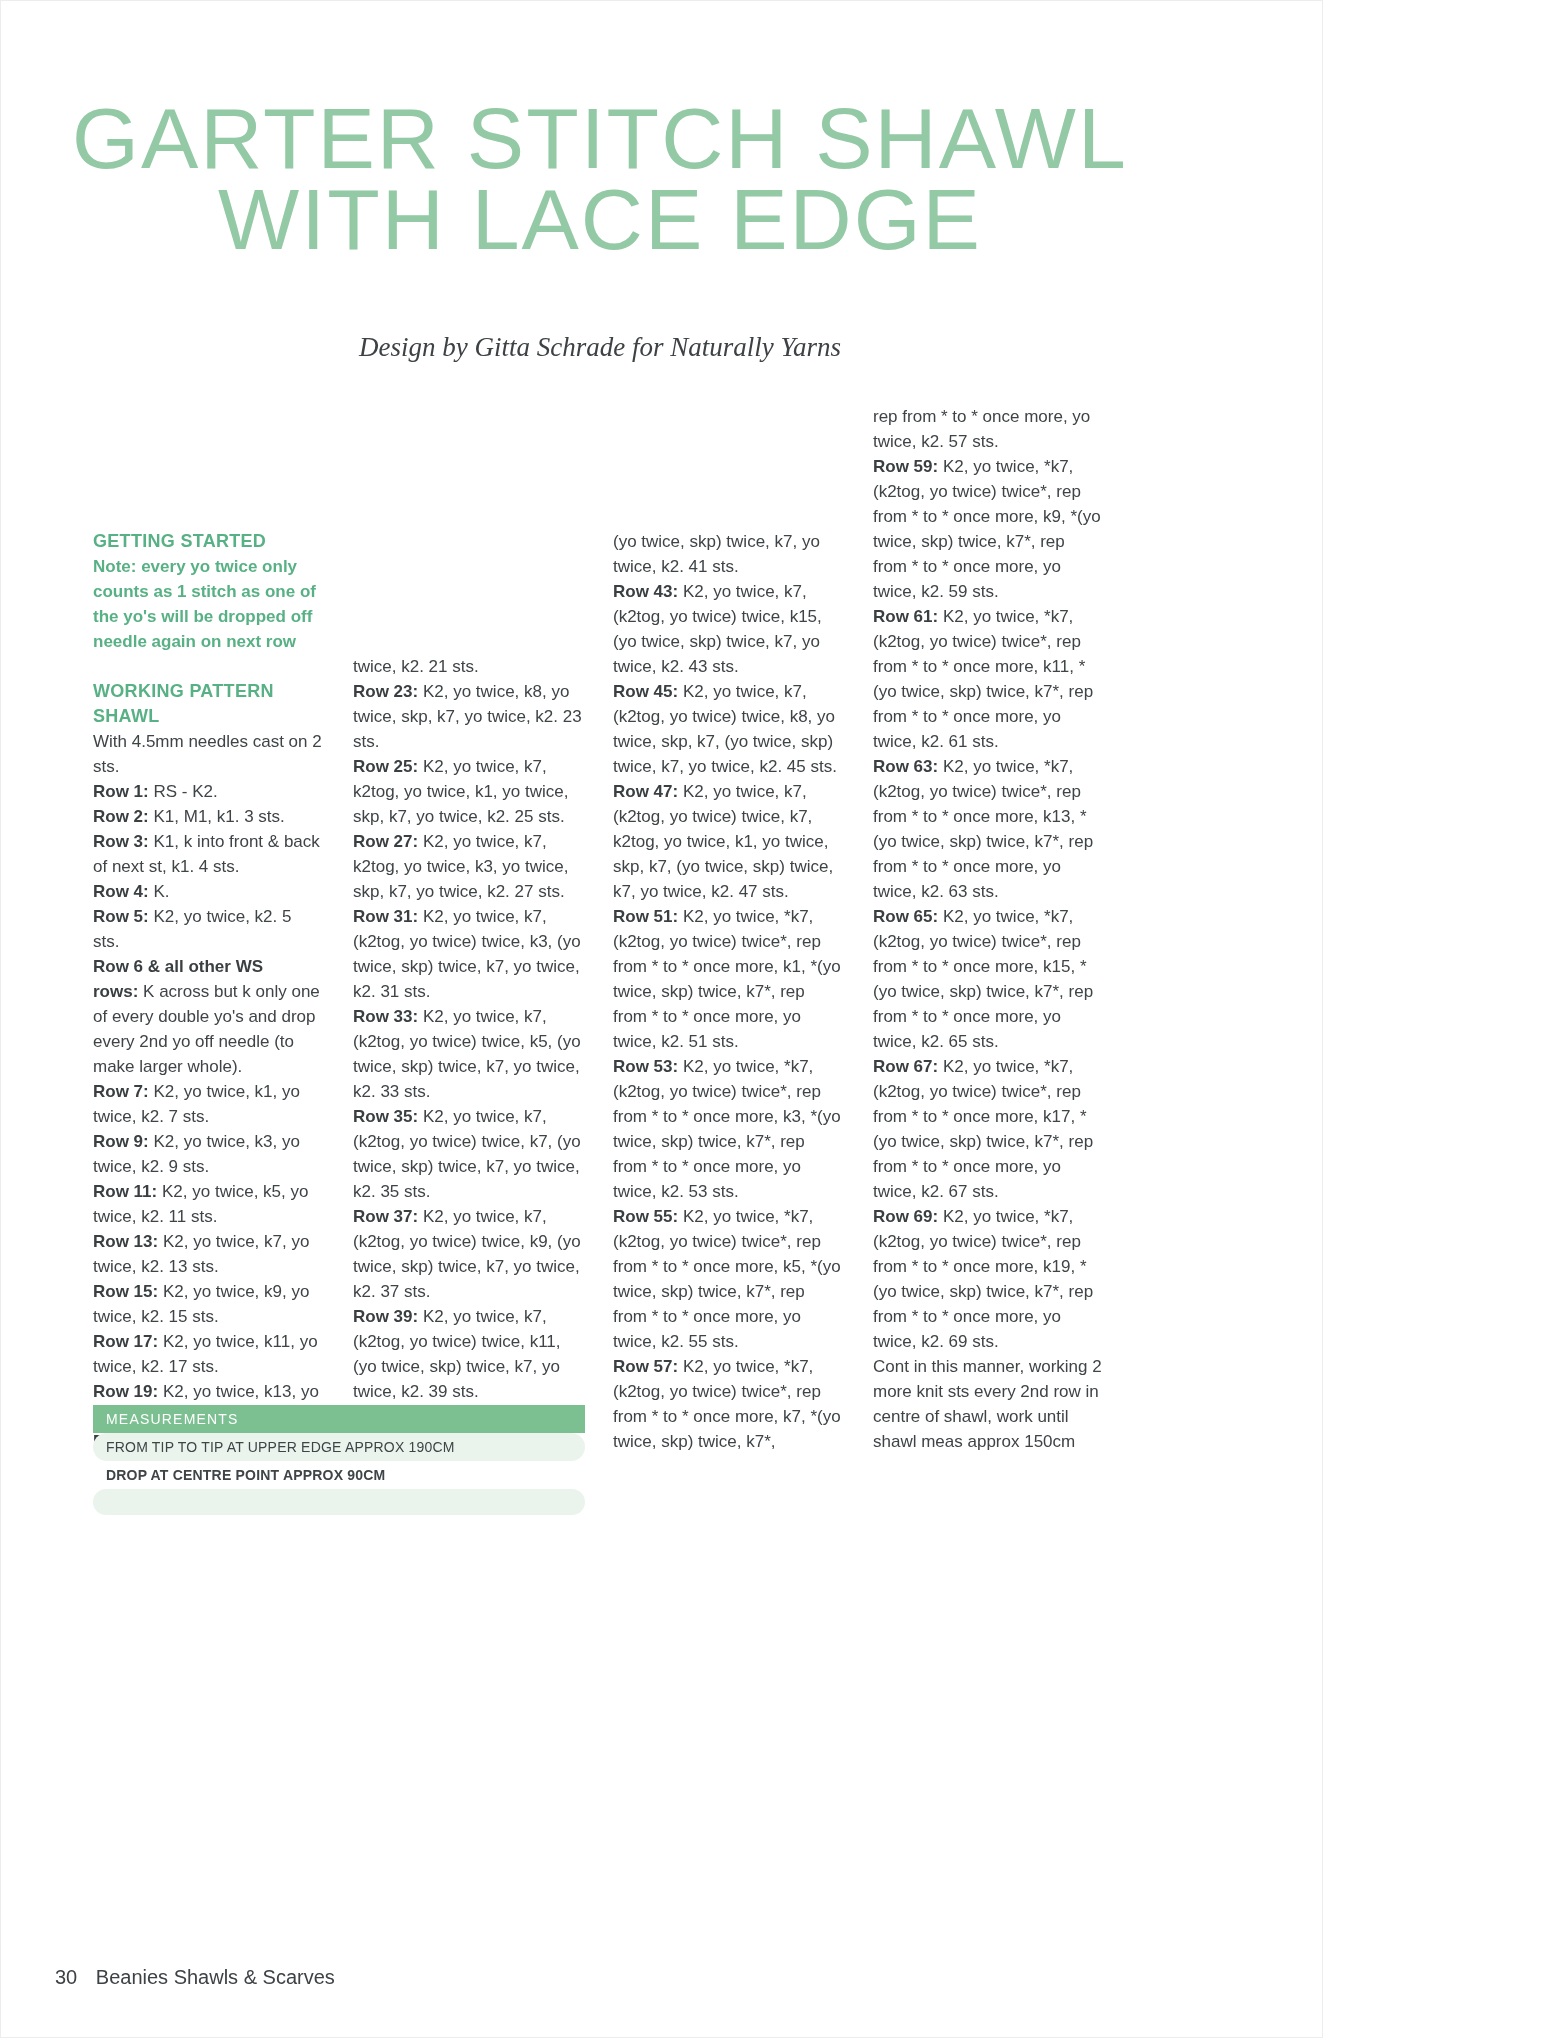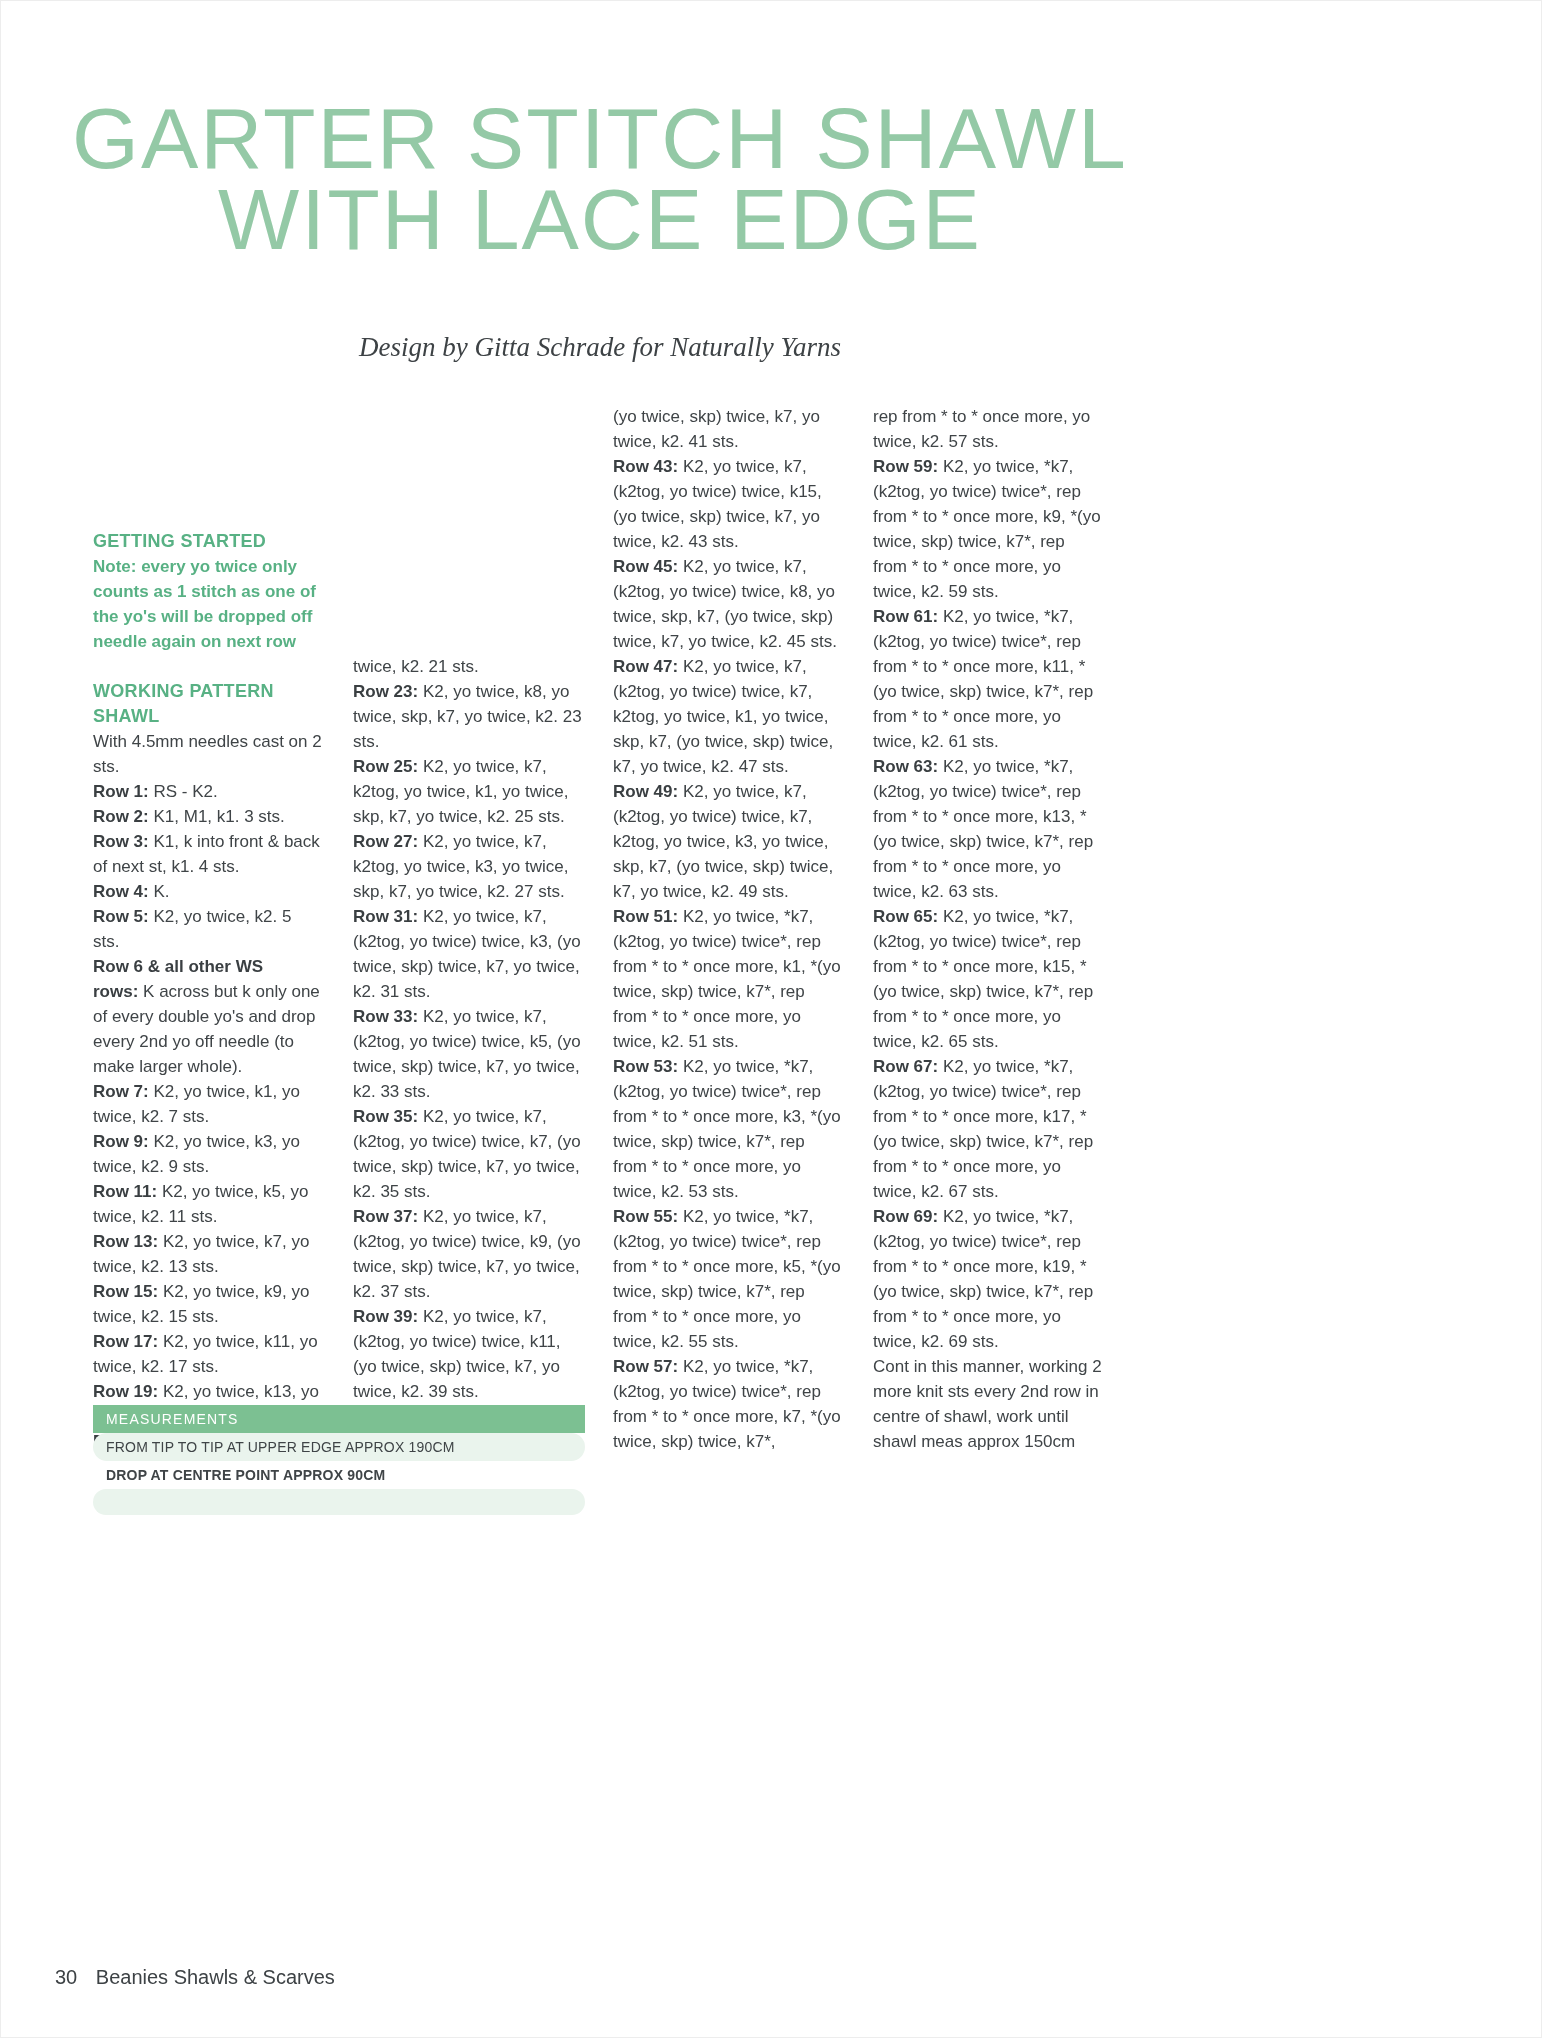--- a/index.html
+++ b/index.html
@@ -1,18 +1,18 @@
 <!DOCTYPE html>
 <html><head>
 <meta charset="utf-8">
 <style>
   html, body { margin: 0; padding: 0; background: #ffffff; }
   .page {
     position: relative;
-    width: 1542px;
+    width: 1323px;
     height: 2038px;
     background: #ffffff;
     font-family: "Liberation Sans", "DejaVu Sans", sans-serif;
     color: #3f4447;
     box-shadow: inset 0 0 0 1px #ededed;
     overflow: hidden;
   }
   .title-block {
     position: absolute;
     top: 98px;
@@ -126,21 +126,20 @@
         <p class="para"><strong class="row-label">Row 35:</strong><span>K2, yo twice, k7, (k2tog, yo twice) twice, k7, (yo twice, skp) twice, k7, yo twice, k2. 35 sts.</span></p>
         <p class="para"><strong class="row-label">Row 37:</strong><span>K2, yo twice, k7, (k2tog, yo twice) twice, k9, (yo twice, skp) twice, k7, yo twice, k2. 37 sts.</span></p>
         <p class="para"><strong class="row-label">Row 39:</strong><span>K2, yo twice, k7, (k2tog, yo twice) twice, k11, (yo twice, skp) twice, k7, yo twice, k2. 39 sts.</span></p>
         <p class="para"><strong class="row-label">Row 41:</strong><span>K2, yo twice, k7, (k2tog, yo twice) twice, k13,</span></p>
       </div>
       <div class="col">
         <p class="para"><span>(yo twice, skp) twice, k7, yo twice, k2. 41 sts.</span></p>
         <p class="para"><strong class="row-label">Row 43:</strong><span>K2, yo twice, k7, (k2tog, yo twice) twice, k15, (yo twice, skp) twice, k7, yo twice, k2. 43 sts.</span></p>
         <p class="para"><strong class="row-label">Row 45:</strong><span>K2, yo twice, k7, (k2tog, yo twice) twice, k8, yo twice, skp, k7, (yo twice, skp) twice, k7, yo twice, k2. 45 sts.</span></p>
         <p class="para"><strong class="row-label">Row 47:</strong><span>K2, yo twice, k7, (k2tog, yo twice) twice, k7, k2tog, yo twice, k1, yo twice, skp, k7, (yo twice, skp) twice, k7, yo twice, k2. 47 sts.</span></p>
-        <p class="para"><strong class="row-label">Row 49:</strong><span>K2, yo twice, k7, (k2tog, yo twice) twice, k7, k2tog, yo twice, k3, yo twice, skp, k7, (yo twice, skp) twice, k7, yo twice, k2. 49 sts.</span></p>
         <p class="para"><strong class="row-label">Row 51:</strong><span>K2, yo twice, *k7, (k2tog, yo twice) twice*, rep from * to * once more, k1, *(yo twice, skp) twice, k7*, rep from * to * once more, yo twice, k2. 51 sts.</span></p>
         <p class="para"><strong class="row-label">Row 53:</strong><span>K2, yo twice, *k7, (k2tog, yo twice) twice*, rep from * to * once more, k3, *(yo twice, skp) twice, k7*, rep from * to * once more, yo twice, k2. 53 sts.</span></p>
         <p class="para"><strong class="row-label">Row 55:</strong><span>K2, yo twice, *k7, (k2tog, yo twice) twice*, rep from * to * once more, k5, *(yo twice, skp) twice, k7*, rep from * to * once more, yo twice, k2. 55 sts.</span></p>
         <p class="para"><strong class="row-label">Row 57:</strong><span>K2, yo twice, *k7, (k2tog, yo twice) twice*, rep from * to * once more, k7, *(yo twice, skp) twice, k7*,</span></p>
       </div>
       <div class="col">
         <p class="para"><span>rep from * to * once more, yo twice, k2. 57 sts.</span></p>
         <p class="para"><strong class="row-label">Row 59:</strong><span>K2, yo twice, *k7, (k2tog, yo twice) twice*, rep from * to * once more, k9, *(yo twice, skp) twice, k7*, rep from * to * once more, yo twice, k2. 59 sts.</span></p>
         <p class="para"><strong class="row-label">Row 61:</strong><span>K2, yo twice, *k7, (k2tog, yo twice) twice*, rep from * to * once more, k11, *(yo twice, skp) twice, k7*, rep from * to * once more, yo twice, k2. 61 sts.</span></p>
         <p class="para"><strong class="row-label">Row 63:</strong><span>K2, yo twice, *k7, (k2tog, yo twice) twice*, rep from * to * once more, k13, *(yo twice, skp) twice, k7*, rep from * to * once more, yo twice, k2. 63 sts.</span></p>

